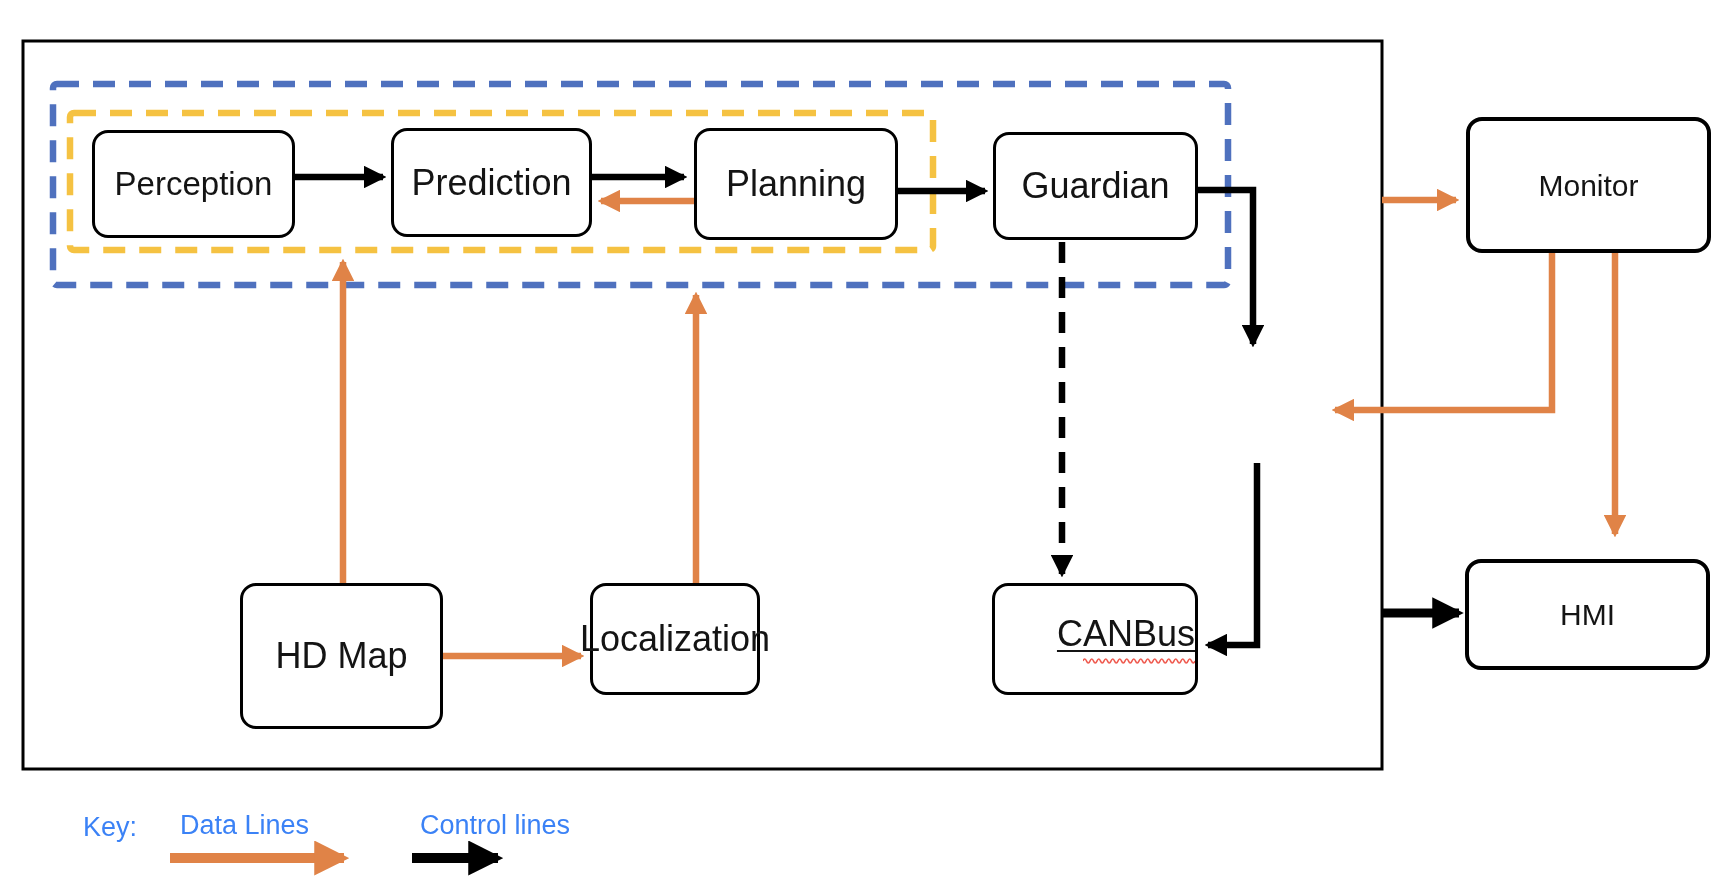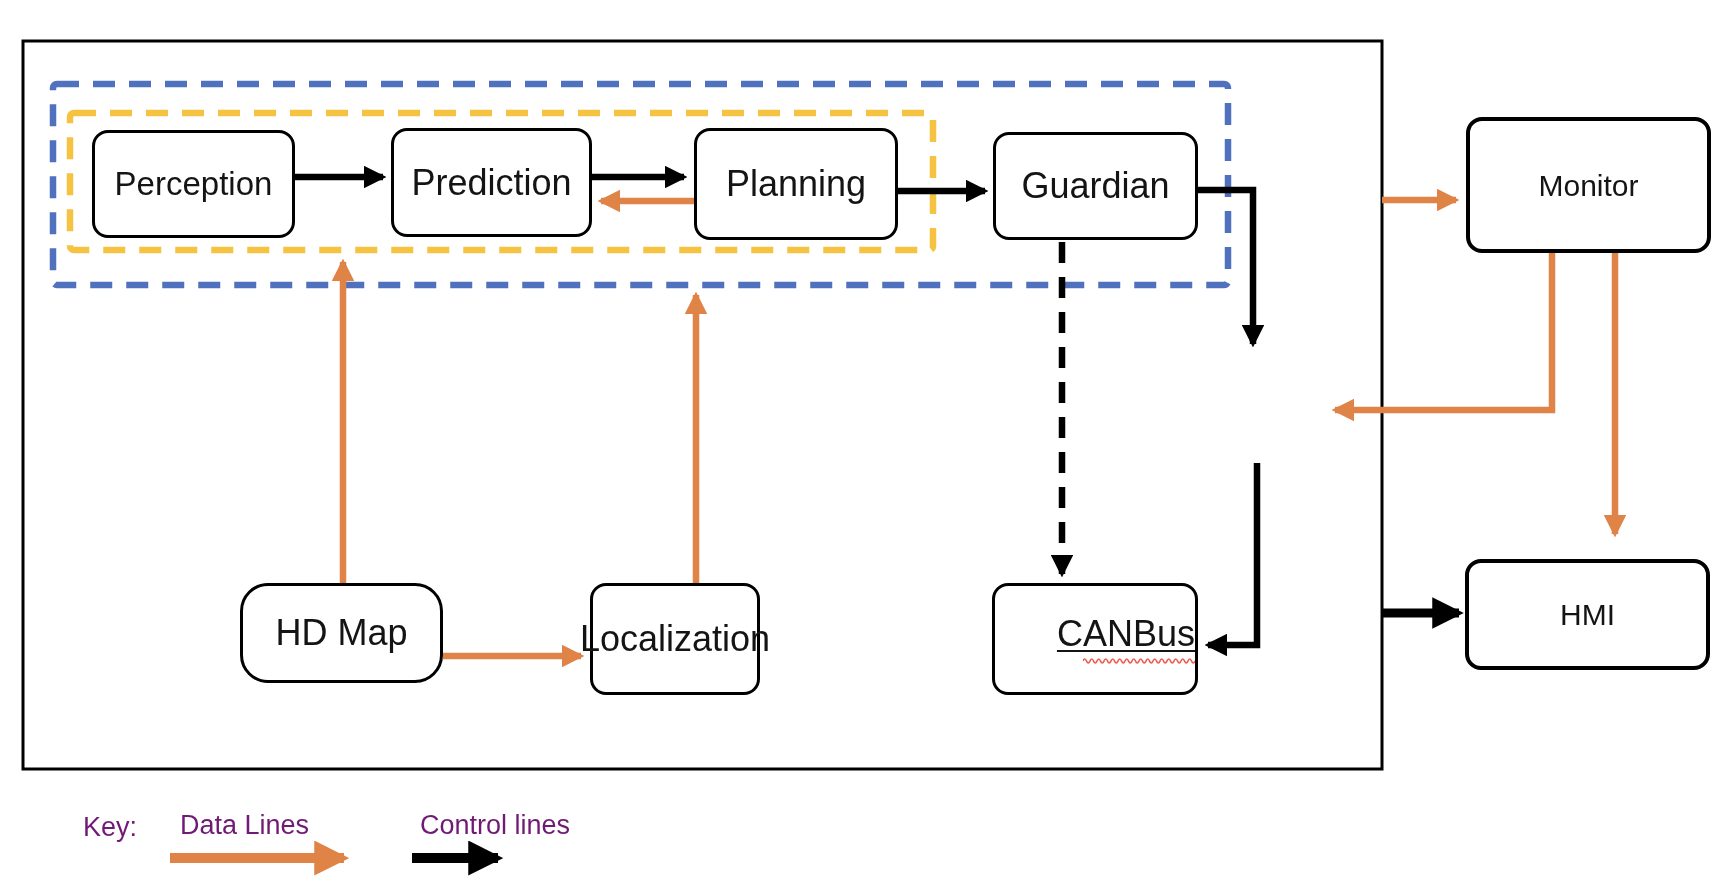--- a/index.html
+++ b/index.html
@@ -43,21 +43,21 @@
   .node.fs-lg { font-size:33px; }
   .node.fs-md { font-size:30px; }
 
   .canbus-underline { text-decoration:underline; text-decoration-thickness:2px; text-underline-offset:4px; }
   .squiggle { display:block; margin-top:3px; }
   .squiggle path { fill:none; stroke: var(--color-spellcheck, #EF5B50); stroke-width:1.7; }
 
   .legend-label {
     position:absolute;
     font-size:27px;
-    color:#701a75;
+    color:#3b82f6;
     white-space:nowrap;
   }
 </style>
 </head>
 <body>
 
 <div id="canvas">
 
   <svg class="wires">
     <defs>
@@ -103,21 +103,21 @@
 
   <div class="node" style="left:694px; top:128px; width:204px; height:112px;">
     <span>Planning</span>
   </div>
 
   <div class="node" style="left:993px; top:132px; width:205px; height:108px;">
     <span>Guardian</span>
   </div>
 
 
-  <div class="node" style="left:240px; top:583px; width:203px; height:100px;border-radius:28px;">
+  <div class="node" style="left:240px; top:583px; width:203px; height:146px;">
     <span>HD Map</span>
   </div>
 
   <div class="node" style="left:590px; top:583px; width:170px; height:112px;">
     <span>Localization</span>
   </div>
 
   <div class="node" style="left:992px; top:583px; width:206px; height:112px;align-items:flex-end;">
     <span class="canbus-underline">CANBus</span>
     <svg class="squiggle" width="112" height="8" viewBox="0 0 112 8">

